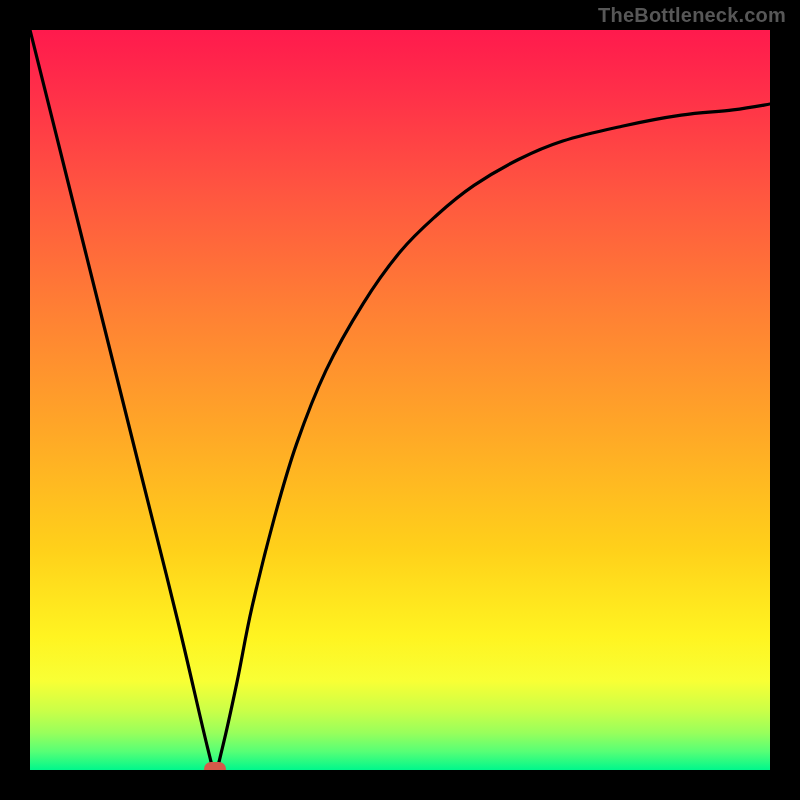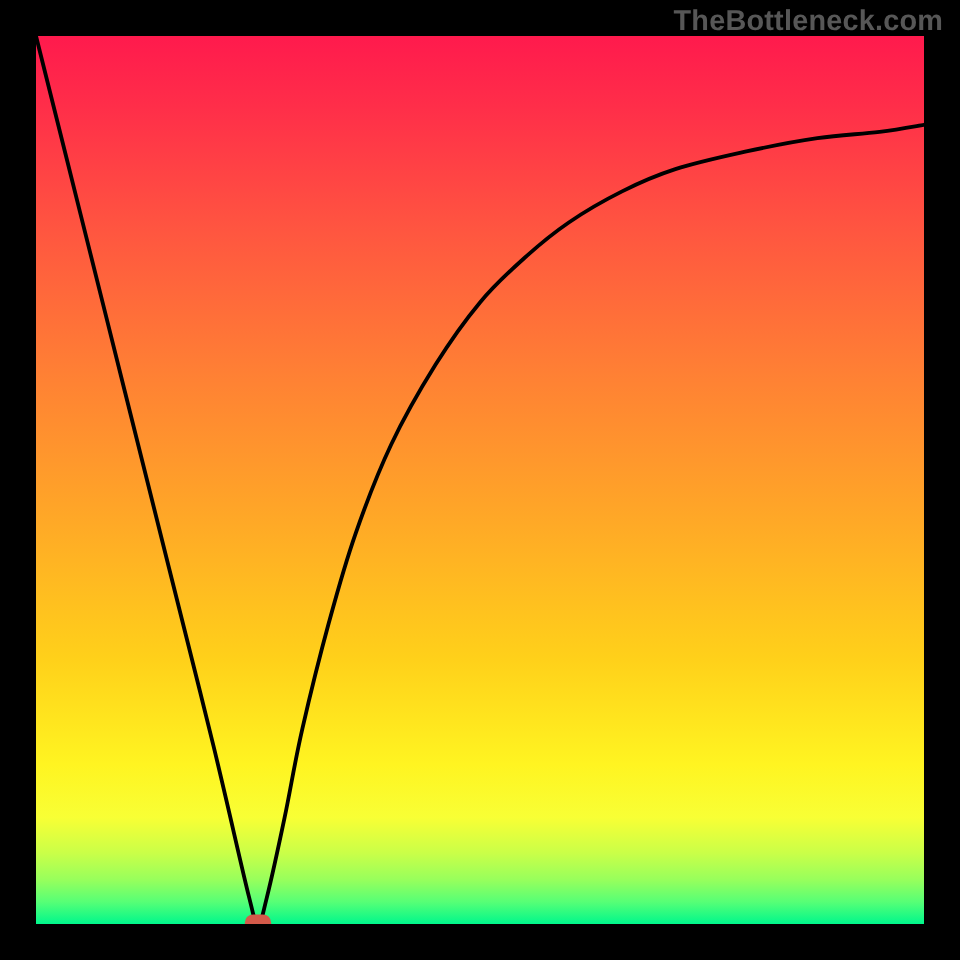--- a/index.html
+++ b/index.html
@@ -14,21 +14,21 @@
   .frame {
     position: relative;
     width: 800px;
     height: 800px;
     background: #000;
   }
   .watermark {
     position: absolute;
     top: 4px;
     right: 14px;
-    font-size: 24px;
+    font-size: 20px;
     font-weight: 600;
     color: #575757;
     letter-spacing: 0.2px;
     z-index: 20;
   }
   .plot-area {
     position: absolute;
     left: 30px;
     top: 30px;
     width: 740px;

